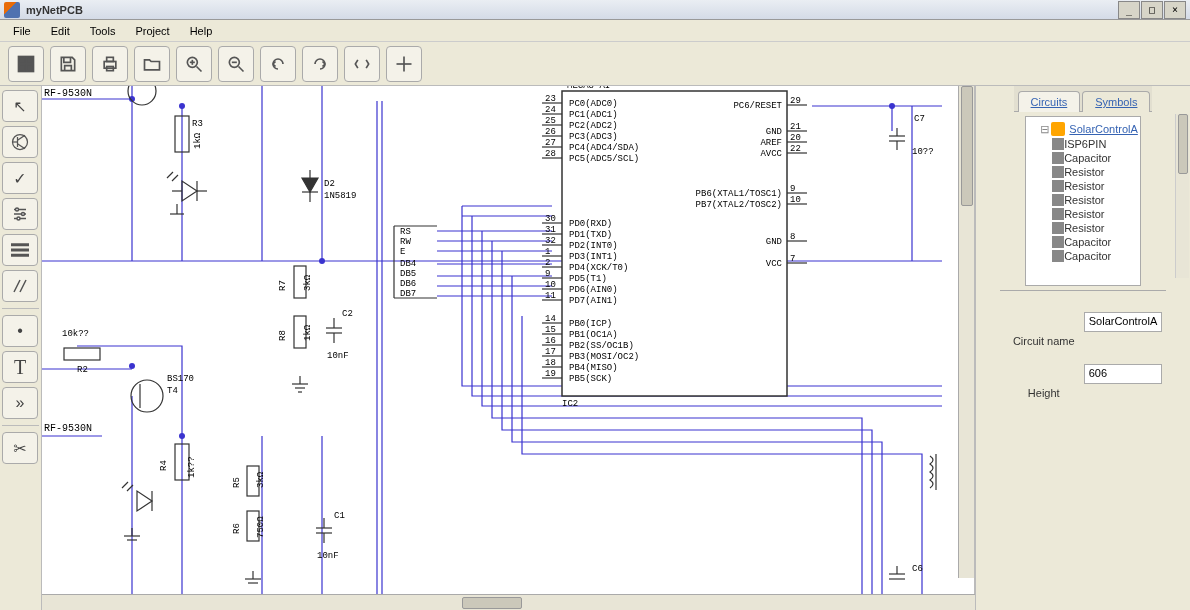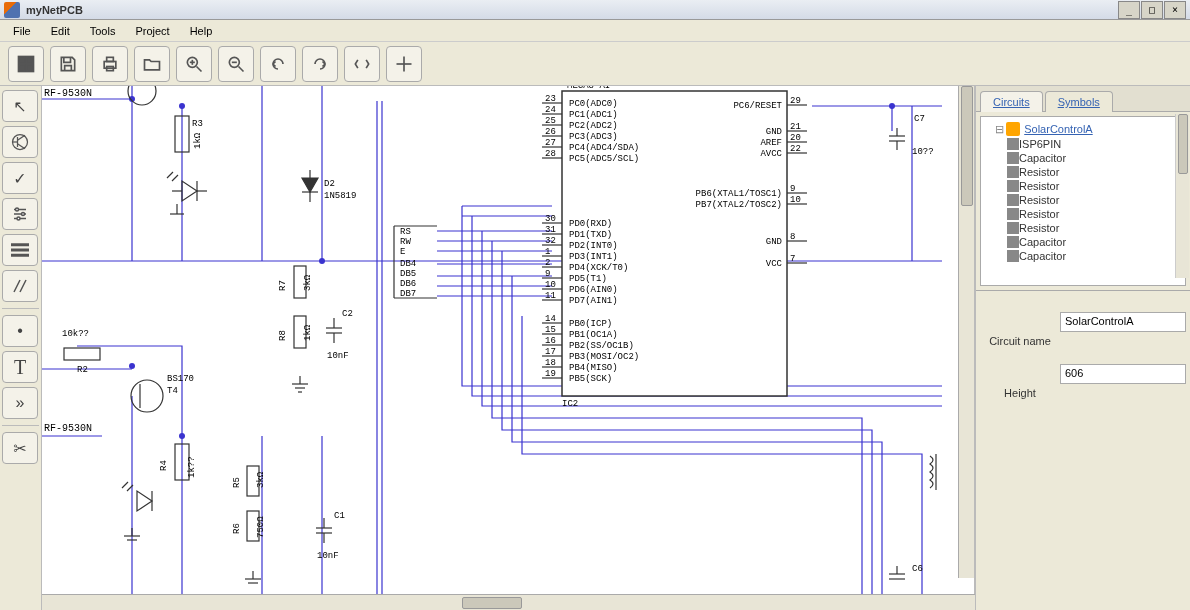--- a/index.html
+++ b/index.html
@@ -464,21 +464,21 @@
           <path d="M0 0 q6 4 0 8 q6 4 0 8 q6 4 0 8 q6 4 0 8"></path>
           <line x1="6" y1="-2" x2="6" y2="34"></line>
         </g>
       </svg>
     </div>
     <div class="hscroll">
         <div class="thumb"></div>
       </div>
   </div>
 
-  <div class="right-panel" style="position:relative;">
+  <div class="right-panel" style="position:relative;align-items:center;">
     <div class="tabs">
       <div class="tab active">Circuits</div>
       <div class="tab inactive">Symbols</div>
     </div>
     <div class="tree">
       <div class="tree-root-row">
         <span class="twig">⊟</span>
           <span class="scissors"></span>
         <span class="root">SolarControlA</span>
       </div>

